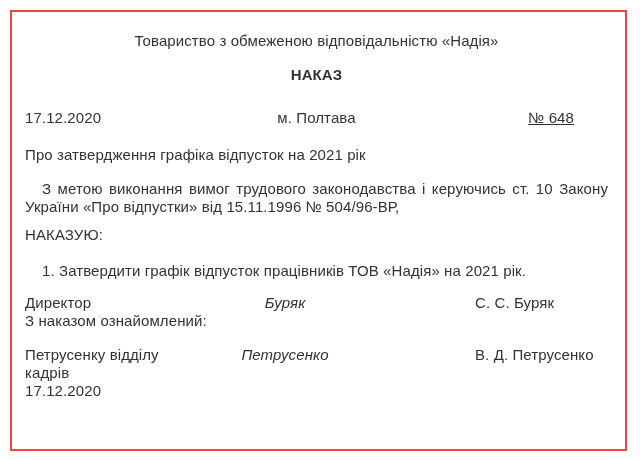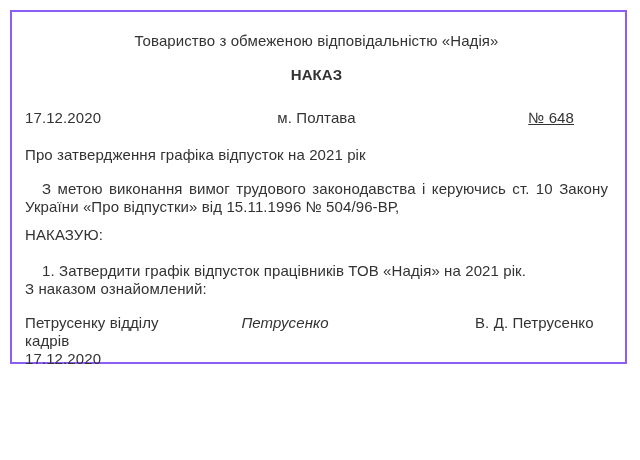--- a/index.html
+++ b/index.html
@@ -12,23 +12,23 @@
     height: 460px;
     position: relative;
     font-family: "Liberation Sans", sans-serif;
     color: #333333;
   }
   .document {
     position: absolute;
     left: 10px;
     top: 10px;
     width: 617px;
-    height: 354px;
+    height: 441px;
     box-sizing: border-box;
-    border: 2px solid #8b5cf6;
+    border: 2px solid #ef4444;
     background: #ffffff;
     padding: 20px 17px 0 13px;
     font-size: 15px;
     line-height: 18px;
     letter-spacing: 0.1px;
   }
   .center { text-align: center; }
   .bold { font-weight: bold; }
   .title { margin: 0; }
   .doc-type { margin-top: 16px; }
@@ -80,20 +80,25 @@
 
   <div class="subject">Про затвердження графіка відпусток на 2021 рік</div>
 
   <div class="para preamble">З метою виконання вимог трудового законодавства і керуючись ст. 10 Закону України «Про відпустки» від 15.11.1996 № 504/96-ВР,</div>
 
   <div class="order-word">НАКАЗУЮ:</div>
 
   <div class="para item-1">1. Затвердити графік відпусток працівників ТОВ «Надія» на 2021 рік.</div>
 
 
+  <div class="sig-row director-row">
+    <span class="position">Директор</span>
+    <span class="signature">Буряк</span>
+    <span class="name">С. С. Буряк</span>
+  </div>
 
   <div class="acquainted">З наказом ознайомлений:</div>
 
   <div class="sig-row hr-row">
     <span class="position">Петрусенку відділу кадрів</span>
     <span class="signature">Петрусенко</span>
     <span class="name">В. Д. Петрусенко</span>
   </div>
 
   <div class="ack-date">17.12.2020</div>

